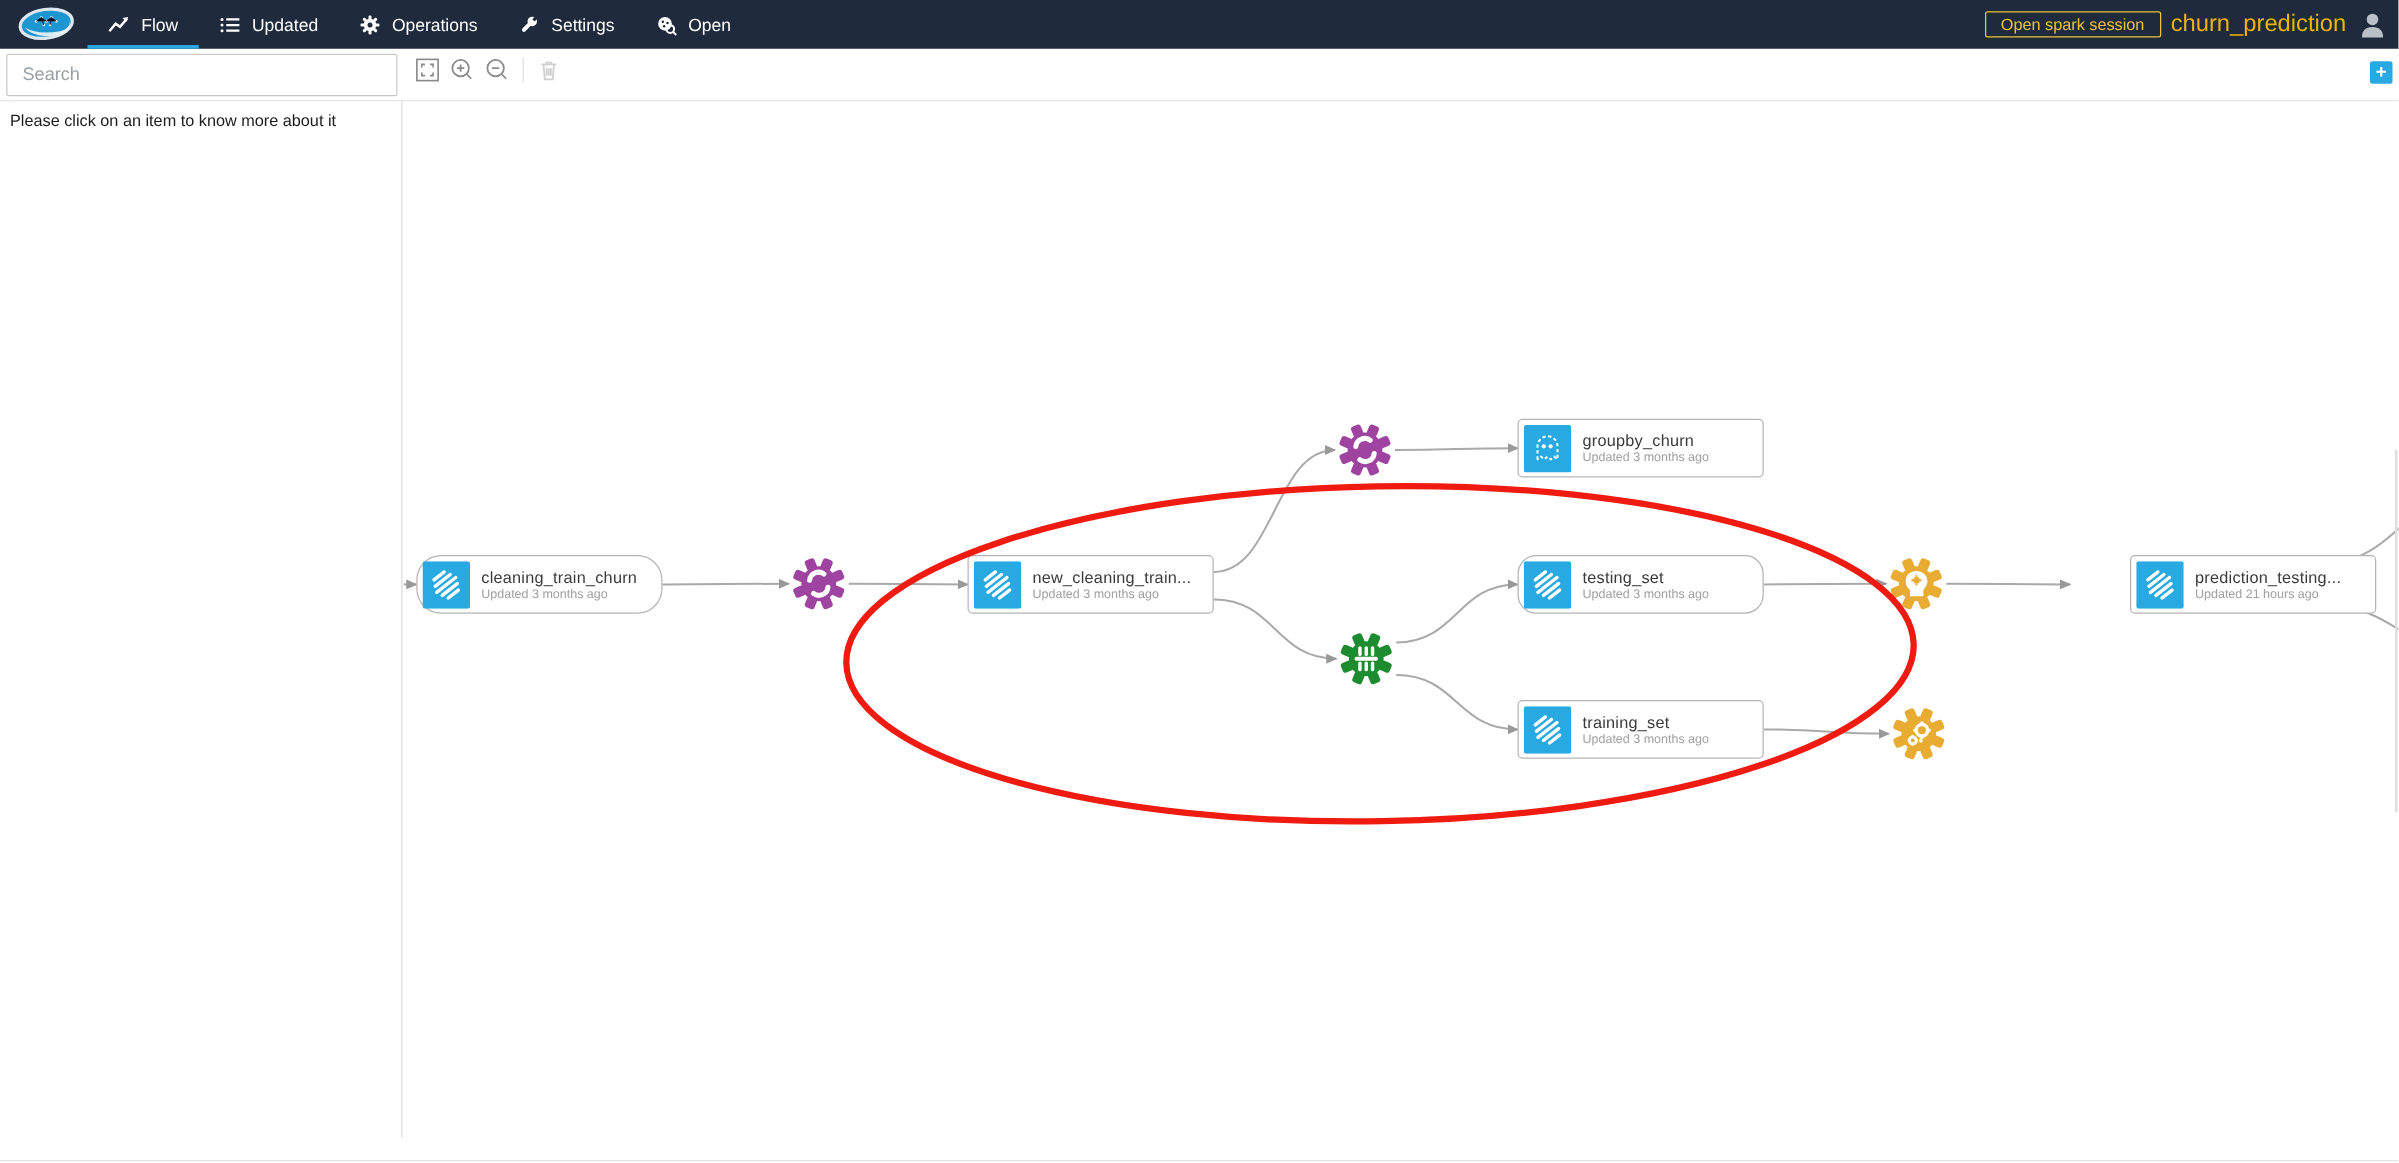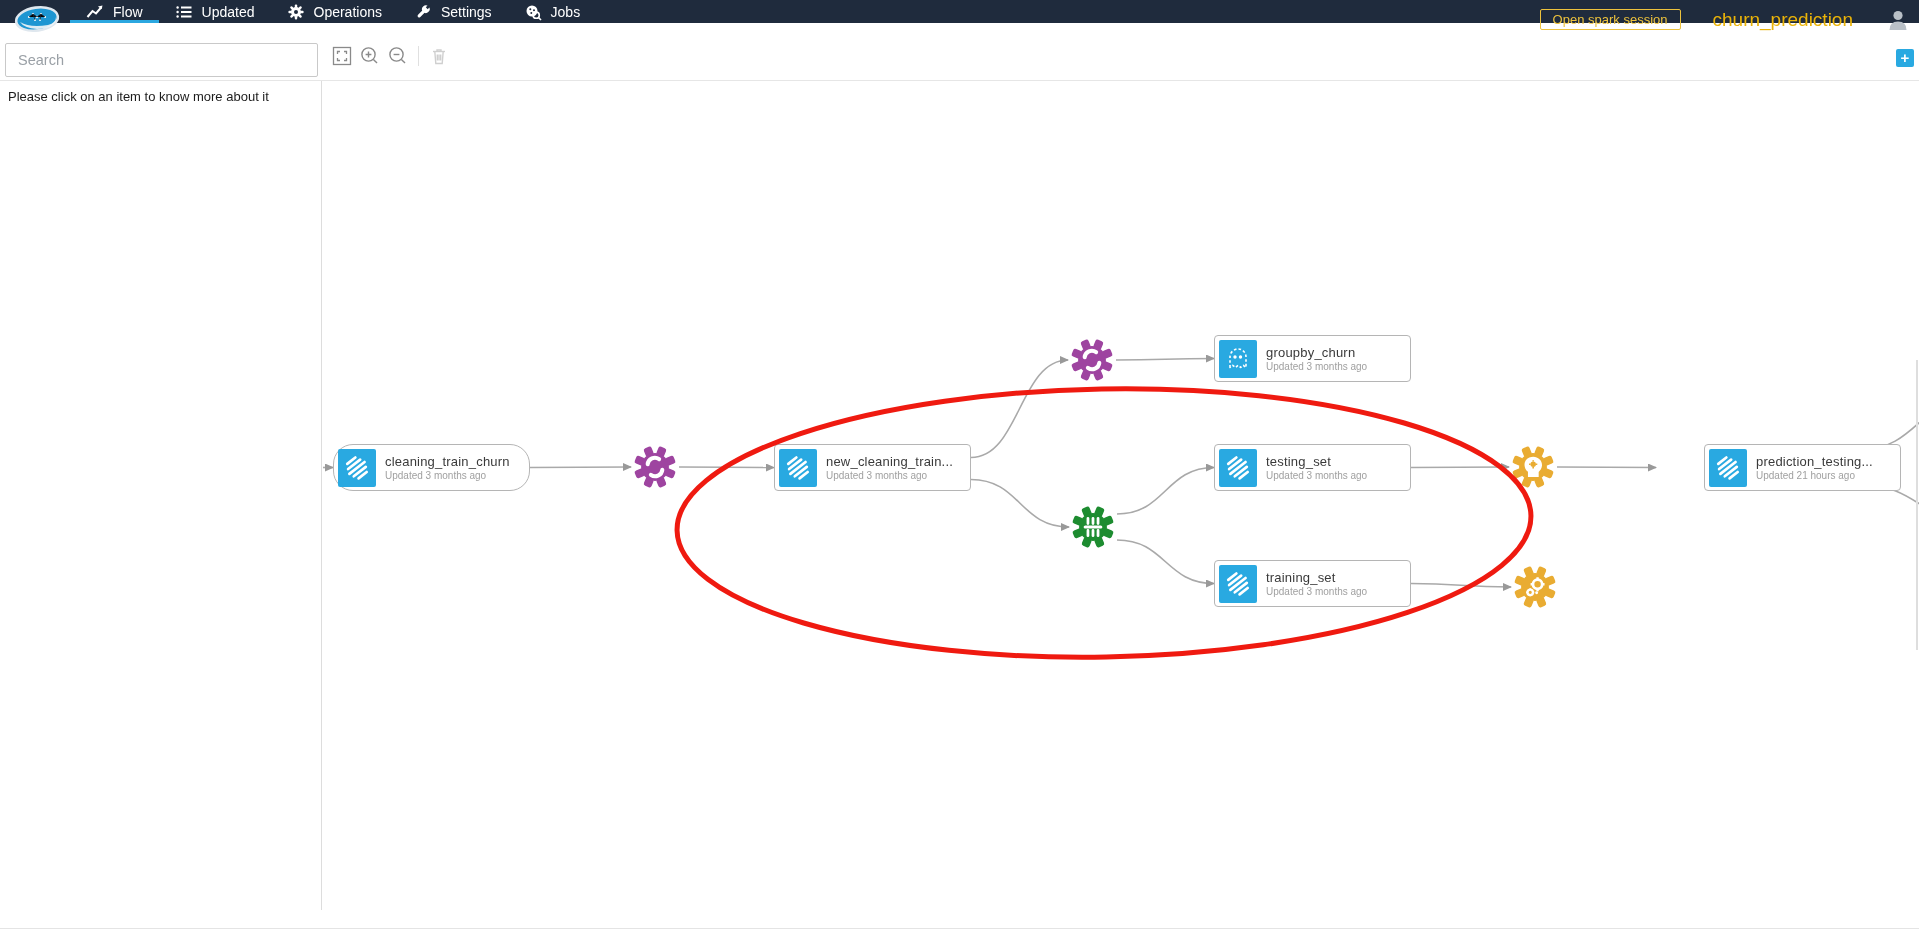--- a/index.html
+++ b/index.html
@@ -1,30 +1,30 @@
 <!DOCTYPE html>
 <html><head>
 <meta charset="utf-8">
 <style>
   * { margin:0; padding:0; box-sizing:border-box; }
   html,body { background:#fff; }
   #app { position:relative; width:1919px; height:930px; overflow:hidden;
          font-family:"Liberation Sans", sans-serif; background:#fff; }
 
   
-  .topnav { position:absolute; left:0; top:0; width:1919px; height:23px;
+  .topnav { position:absolute; left:0; top:0; width:1919px; height:39px;
             background:#1f2b3d; display:flex; align-items:stretch; z-index:40; }
   .logo { position:absolute; left:12px; top:4px; width:50px; height:30px; cursor:pointer; }
   .tabs { display:flex; margin-left:70px; }
   .tab { display:flex; align-items:center; gap:9px; padding:3px 16px 0 16px;
          border-bottom:3px solid transparent; color:#fff; font-size:14px; cursor:pointer; }
   .tab.active { border-bottom-color:#2ba7e0; }
   .ticon { display:flex; width:18px; height:18px; }
   .nav-right { position:absolute; right:8px; top:0; height:39px; display:flex;
-               align-items:center; gap:32px; }
+               align-items:center; gap:8px; }
   .spark-btn { background:transparent; border:1px solid #ecc23d; color:#ecc23d;
                font-size:13px; font-family:inherit; padding:2px 12px; height:21px;
                border-radius:2px; cursor:pointer; }
   .proj { color:#eab308; font-size:19px;text-align:center; }
   .avatar { width:26px; height:26px; display:flex; cursor:pointer; }
 
   
   .row-divider { position:absolute; left:0; top:80px; width:1919px; height:1px;
                  background:#e6e6e6; z-index:30; }
   .search-wrap { position:absolute; left:5px; top:43px; z-index:35; }
@@ -125,21 +125,21 @@
           <rect width="38" height="38" rx="2" fill="#29a9e1"></rect>
           <path d="M11,27.5 V17 a8,8 0 0 1 16,0 V27.5 l-2.7,-2.2 -2.6,2.2 -2.7,-2.2 -2.6,2.2 -2.7,-2.2 Z" fill="none" stroke="#fff" stroke-width="1.6" stroke-dasharray="2.6 2.1" stroke-linejoin="round"></path>
           <circle cx="16" cy="17" r="1.7" fill="#fff"></circle>
           <circle cx="21.5" cy="17" r="1.7" fill="#fff"></circle>
         </svg>
         <div class="nt">
           <div class="t1">groupby_churn</div>
           <div class="t2">Updated 3 months ago</div>
         </div>
       </div>
-      <div class="node" style="left: 1214px; top: 444px;">
+      <div class="node" style="left: 1214px; top: 444px; border-radius: 15px;">
         <svg width="38" height="38">
           <rect width="38" height="38" rx="2" fill="#29a9e1"></rect>
           <g transform="translate(19,19) rotate(-38)" fill="#fff">
             <rect x="-6.5" y="-10.6" width="13" height="2.7" rx="1.35"></rect>
             <rect x="-9" y="-6" width="18" height="2.7" rx="1.35"></rect>
             <rect x="-11" y="-1.4000000000000004" width="22" height="2.7" rx="1.35"></rect>
             <rect x="-9" y="3.1999999999999993" width="18" height="2.7" rx="1.35"></rect>
             <rect x="-6.5" y="7.799999999999999" width="13" height="2.7" rx="1.35"></rect>
           </g>
         </svg>
@@ -404,21 +404,21 @@
                 <circle cx="6.3" cy="6.3" r="1"></circle>
                 <circle cx="10" cy="7.3" r="1"></circle>
                 <circle cx="7.3" cy="10" r="1"></circle>
               </g>
               <g fill="none" stroke="#fff" stroke-width="1.6">
                 <circle cx="12.2" cy="12.2" r="3.1"></circle>
                 <path d="M14.5,14.5 L17,17"></path>
               </g>
             </svg>
         </span>
-        <span>Jobs</span>
+        <span>Open</span>
       </div>
     </div>
     <div class="nav-right">
       <button class="spark-btn">Open spark session</button>
       <span class="proj">churn_prediction</span>
       <span class="avatar">
         <svg width="26" height="26" viewBox="0 0 26 26">
             <g fill="#b9c0c7">
               <circle cx="13" cy="8.5" r="4.6"></circle>
               <path d="M4.5,23 Q4.5,14.5 13,14.5 Q21.5,14.5 21.5,23 Z"></path>

